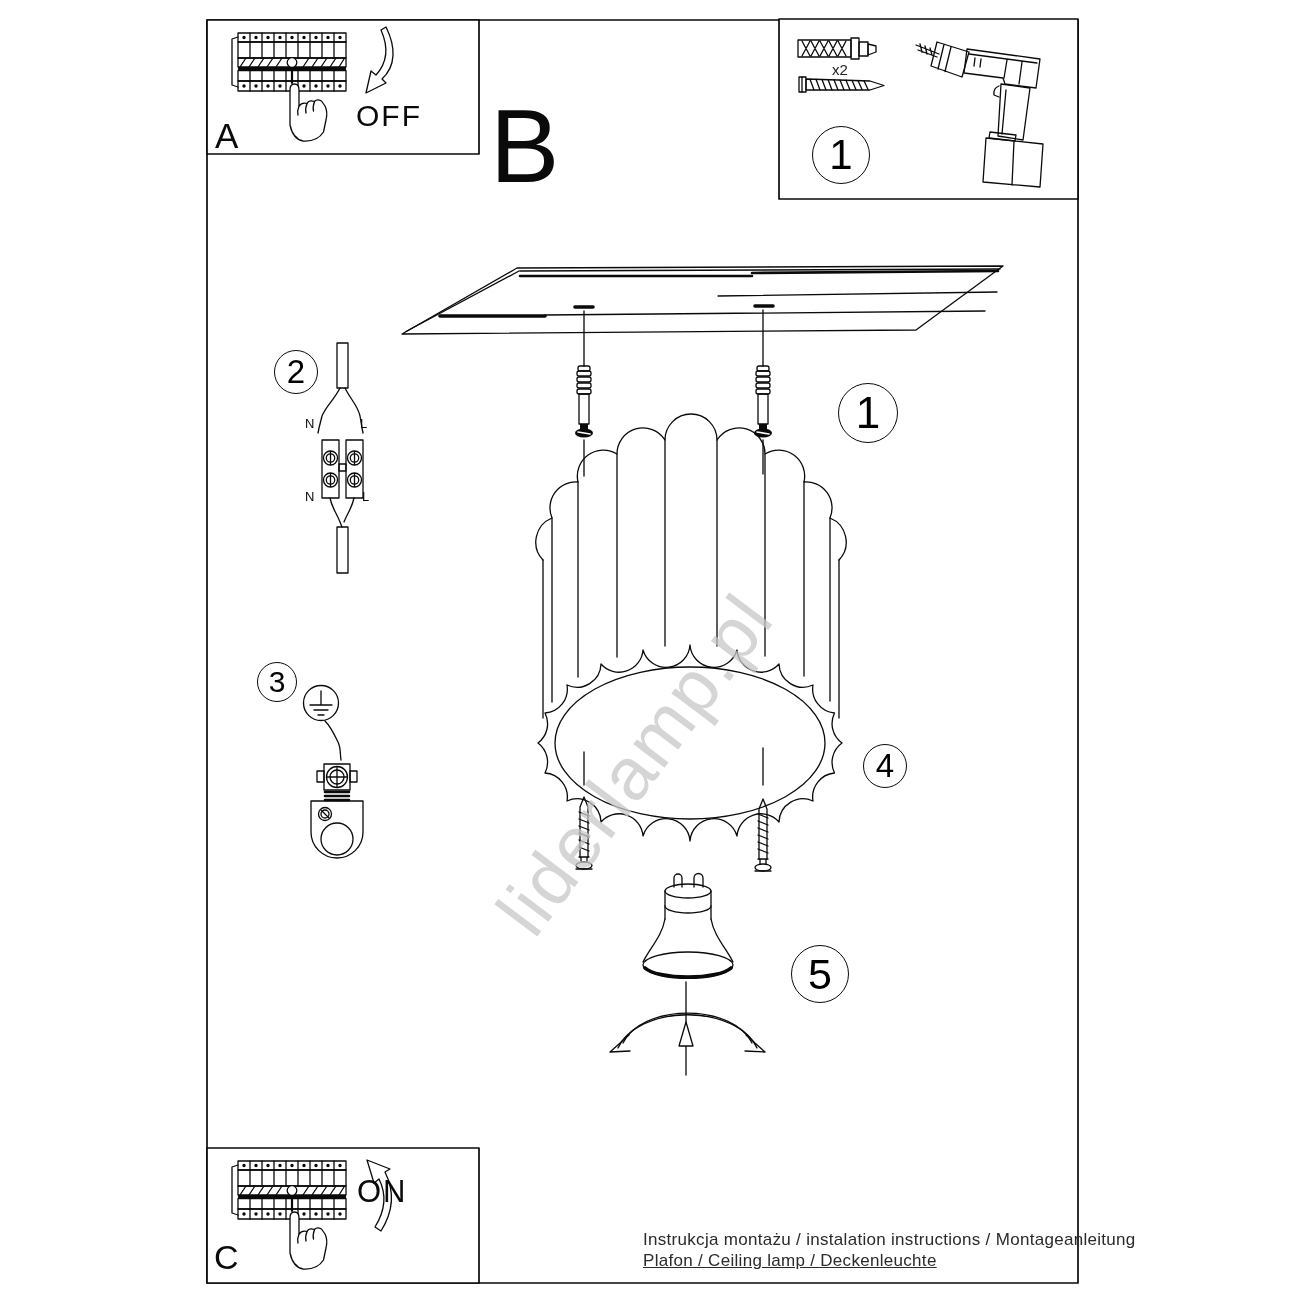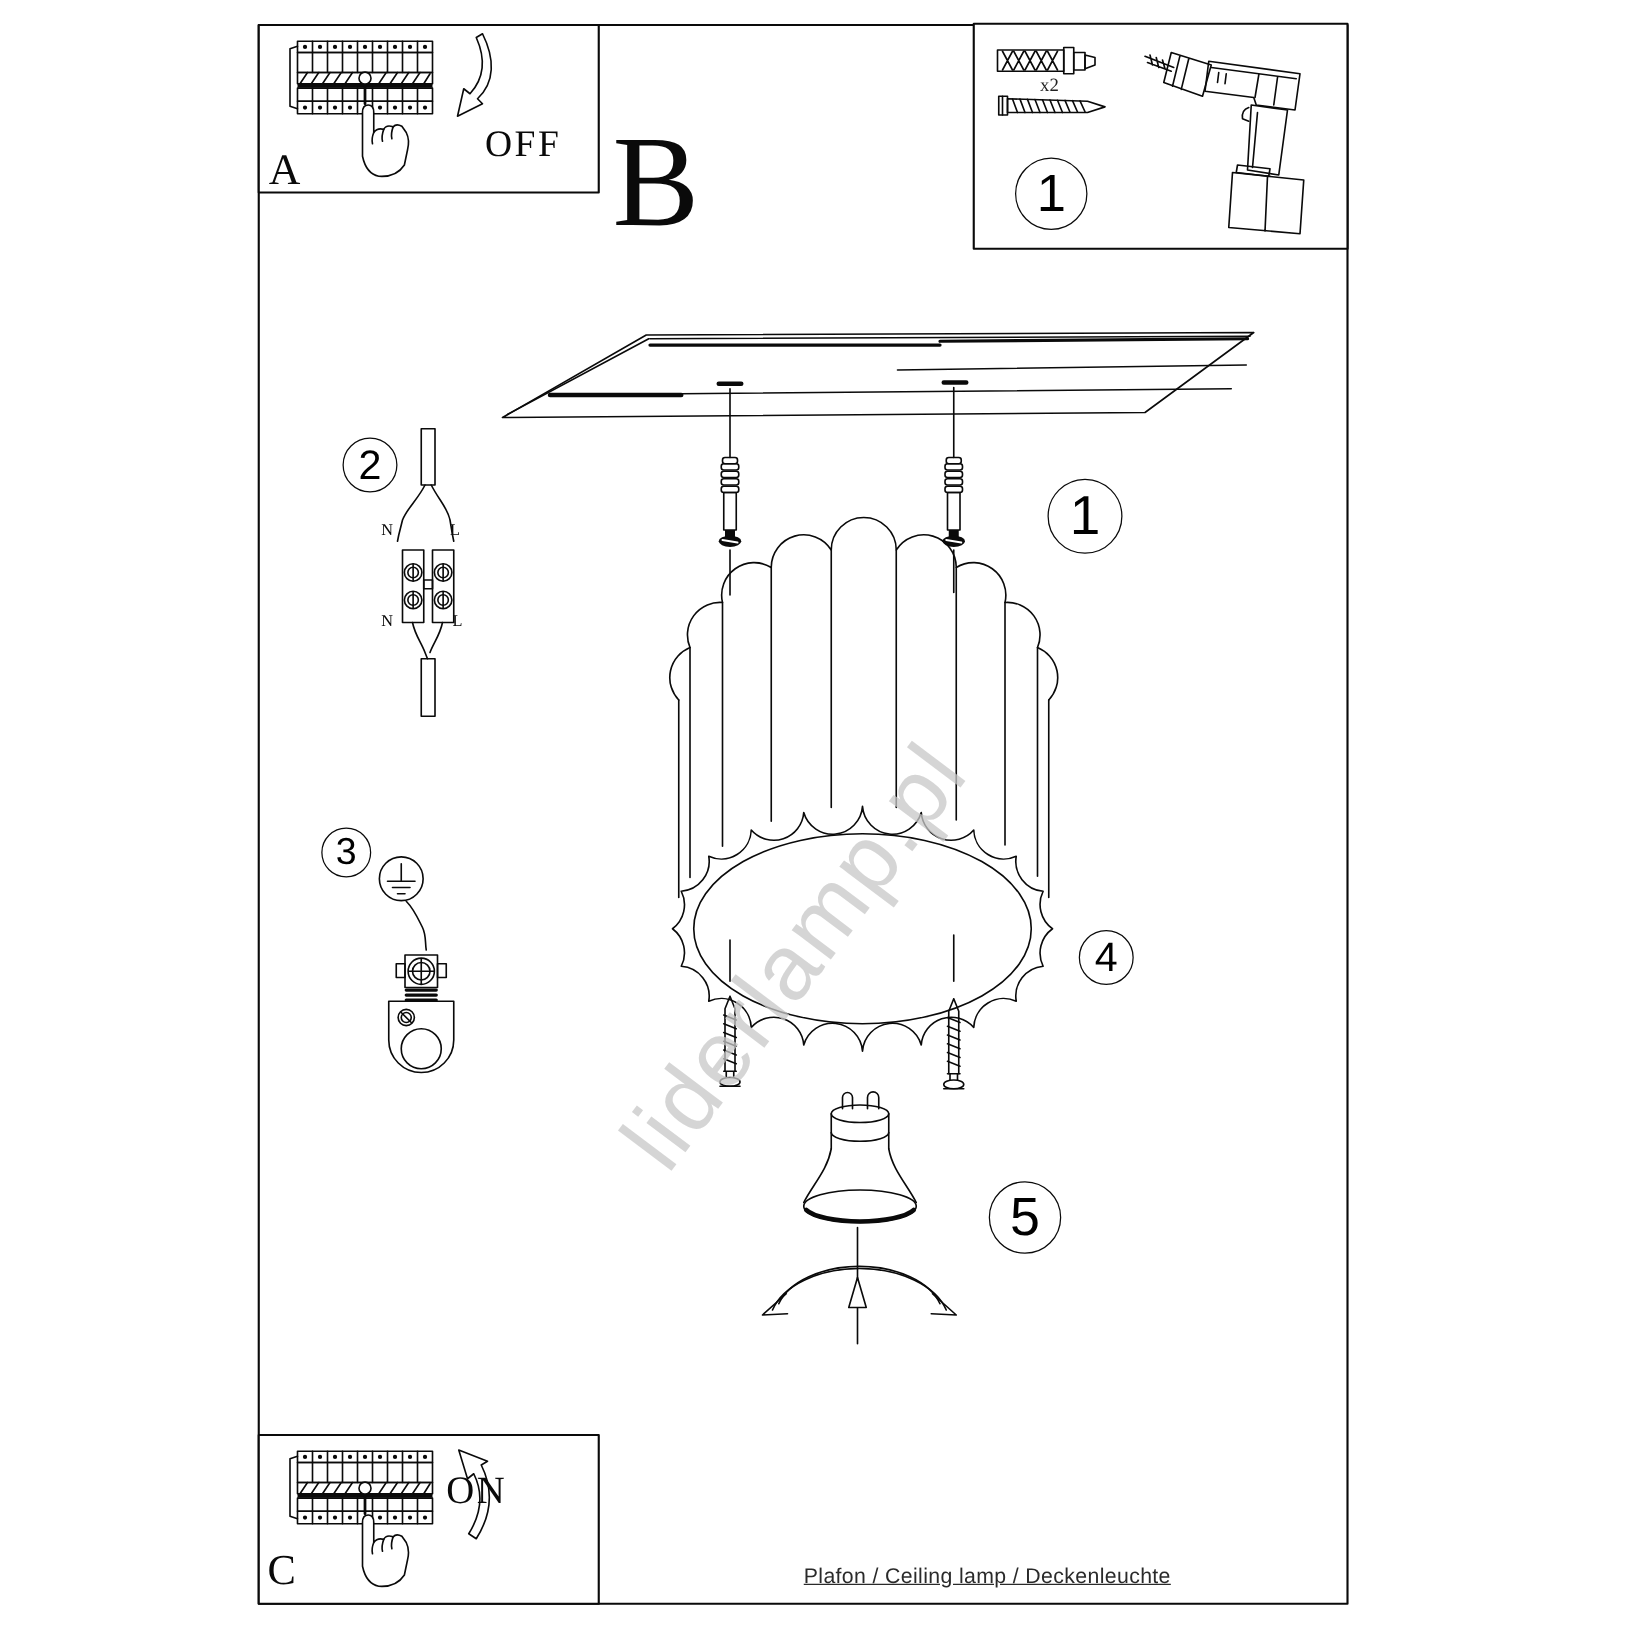--- a/index.html
+++ b/index.html
@@ -7,21 +7,21 @@
          font-family:"Liberation Sans", sans-serif;color:#000;}
   #art{position:absolute;left:0;top:0;}
   #art path,#art line,#art rect,#art circle,#art ellipse,#art polyline,#art polygon{
     fill:none;stroke:#0a0a0a;stroke-width:1.3;stroke-linejoin:round;stroke-linecap:round;}
   #art .thick{stroke-width:2.6;}
   #art .vthick{stroke-width:3.6;}
   #art .boxline{stroke-width:1.7;fill:#ffffff;}
   #art .wfill{fill:#ffffff;}
   #art .bfill{fill:#0a0a0a;stroke:none;}
   #art .dots{stroke-width:3.4;stroke-linecap:round;}
-  .txt{position:absolute;line-height:1;white-space:pre;color:#0a0a0a;font-family:Liberation Serif, serif;}
+  .txt{position:absolute;line-height:1;white-space:pre;color:#0a0a0a;}
   .badge{position:absolute;border:1.6px solid #0a0a0a;border-radius:50%;
          display:flex;align-items:center;justify-content:center;background:#fff;box-sizing:border-box;}
   #watermark{position:absolute;left:330px;top:722px;width:610px;text-align:center;
              font-size:74px;letter-spacing:2px;color:#c8c8c8;opacity:.75;
              transform:rotate(-53deg);transform-origin:50% 50%;}
   .footer-line{position:absolute;left:643px;font-size:17px;color:#2a2a2a;letter-spacing:.3px;}
 </style>
 </head>
 <body>
 
@@ -210,21 +210,21 @@
       <path class="thick" d="M325,792 H349 M325,796 H349 M325,800 H349"></path>
       <path d="M311,801 L363,801 L363,832 A26,26 0 0 1 311,832 Z"></path>
       <circle cx="325" cy="814" r="6.5"></circle>
         <circle cx="325" cy="814" r="4"></circle>
       <path d="M321,810 L329,818"></path>
       <circle cx="337" cy="839" r="16"></circle>
     </g>
   </svg>
 
   <div class="txt" style="left:215px;top:118px;font-size:35px;">A</div>
-  <div class="txt" style="left:356px;top:101px;font-size:30px;letter-spacing:2px;margin-left:32px;">OFF</div>
+  <div class="txt" style="left:356px;top:101px;font-size:30px;letter-spacing:2px;">OFF</div>
   <div class="txt" style="left:490px;top:94px;font-size:104px;">B</div>
   <div class="txt" style="left:214px;top:1240px;font-size:34px;">C</div>
   <div class="txt" style="left:357px;top:1176px;font-size:31px;letter-spacing:2px;">ON</div>
   <div class="txt" style="left:832px;top:62px;font-size:15px;color:#222;">x2</div>
 
   <div class="txt" style="left:305px;top:417px;font-size:13px;">N</div>
   <div class="txt" style="left:360px;top:417px;font-size:13px;">L</div>
   <div class="txt" style="left:305px;top:490px;font-size:13px;">N</div>
   <div class="txt" style="left:362px;top:490px;font-size:13px;">L</div>
 
@@ -242,15 +242,16 @@
     </div>
   <div class="badge" style="left:863px;top:744px;width:44px;height:44px;font-size:33px;">
       <span>4</span>
     </div>
   <div class="badge" style="left:791px;top:945px;width:58px;height:58px;font-size:43px;">
       <span>5</span>
     </div>
 
   <div id="watermark">liderlamp.pl</div>
 
+  <div class="footer-line" style="top:1230px;">Instrukcja montażu / instalation instructions / Montageanleitung</div>
   <div class="footer-line" style="top:1251px;text-decoration:underline;">Plafon / Ceiling lamp / Deckenleuchte</div>
 
 </div>
 
 </body></html>

